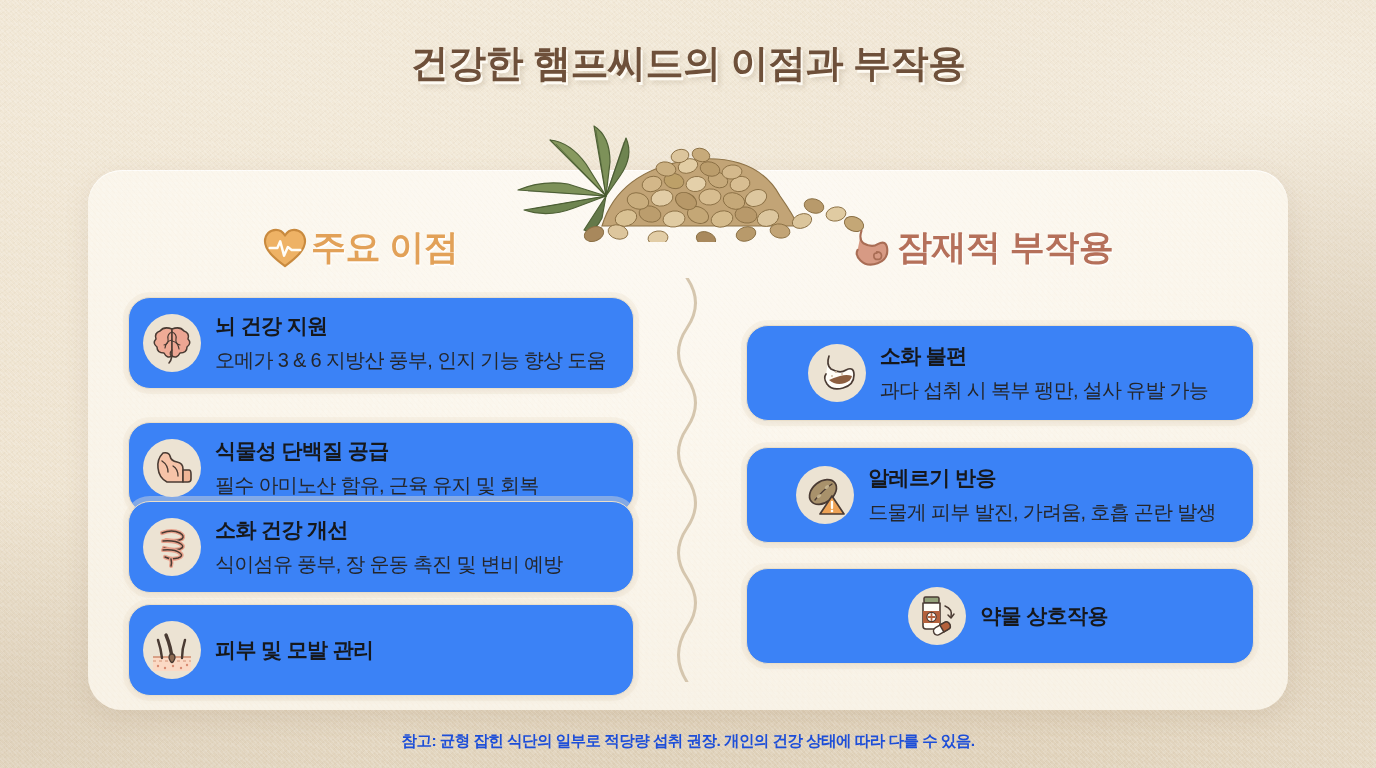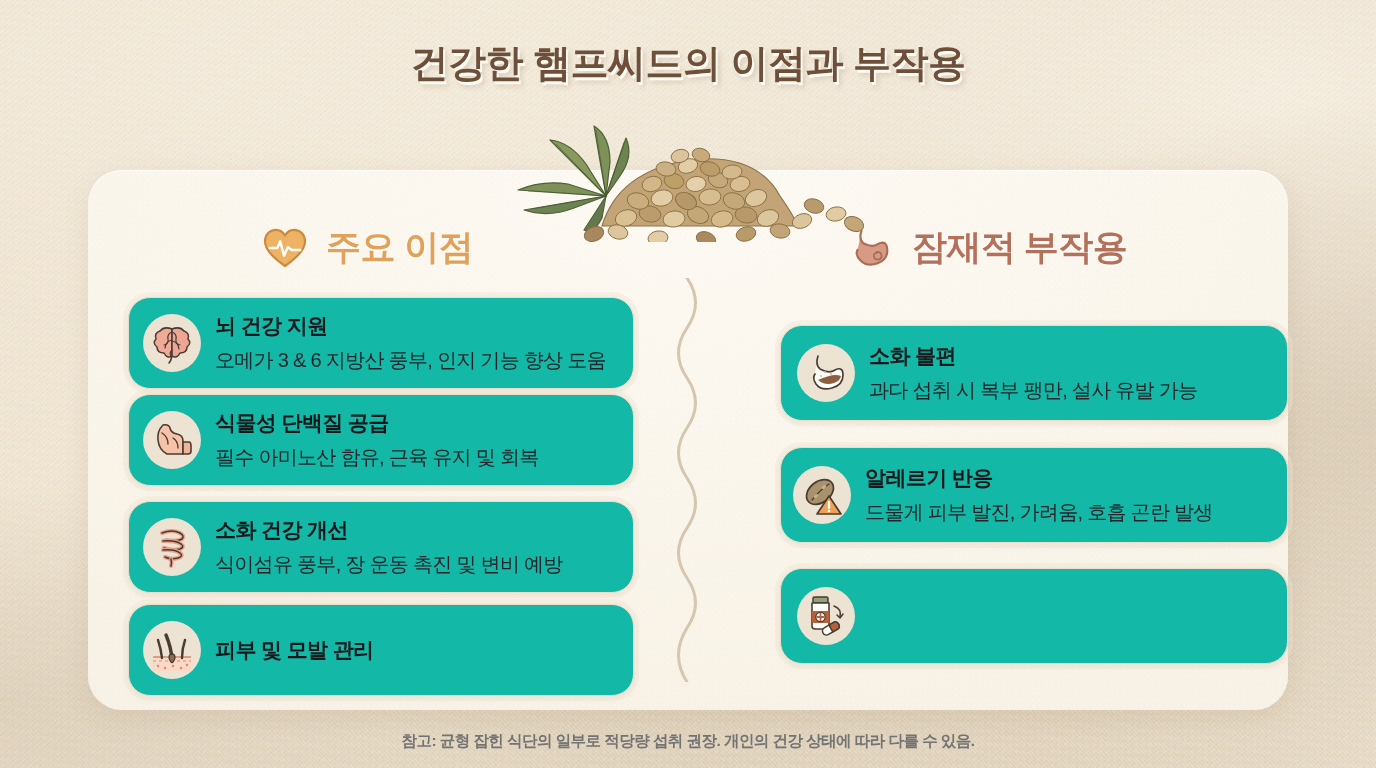--- a/index.html
+++ b/index.html
@@ -89,43 +89,43 @@
     left: 660px; top: 278px;
     width: 54px; height: 404px;
     z-index: 8;
   }
 
   
   .col-header {
     position: absolute;
     display: flex;
     align-items: center;
-    gap: 18px;
+    gap: 3px;
     z-index: 9;
   }
   #header-benefits { left: 262px; top: 224px; }
-  #header-sides    { left: 848px; top: 224px; font-family: Liberation Serif, serif; }
+  #header-sides    { left: 848px; top: 224px; }
 
   .col-header-title {
     font-size: 35px;
     font-weight: 700;
     letter-spacing: -0.5px;
     text-shadow: 1px 2px 0 rgba(255,255,255,.85);
   }
   #header-benefits .col-header-title { color: #e2a158; }
   #header-sides    .col-header-title { color: #b5705a; }
 
   .header-icon { width: 46px; height: 42px; flex: none; }
 
   
   .card {
     position: absolute;
     display: flex;
     align-items: center;
-    background: #14b8a6;
+    background: #3b82f6;
     border: 1.5px solid #eadfca;
     border-radius: 22px;
     box-shadow: 0 2px 7px rgba(160,132,96,.10),
                 0 0 0 5px rgba(240,230,212,.40);
     z-index: 9;
   }
   .card-icon-wrap {
     flex: none;
     width: 58px; height: 58px;
     border-radius: 50%;
@@ -146,40 +146,40 @@
     font-size: 20px;
     color: #24262b;
     letter-spacing: -0.7px;
     line-height: 1.3;
     margin-top: 7px;
   }
 
   
   .card.left  { left: 128px; width: 506px; height: 92px; padding: 0 0 0 14px; }
   #card-b-0 { top: 297px; }
-  #card-b-1 { top: 394px; }
+  #card-b-1 { top: 422px; }
   #card-b-2 { top: 501px; }
   #card-b-3 { top: 604px; }
 
   
-  .card.right { left: 780px; width: 508px; height: 96px; padding: 0 0 0 16px; }
+  .card.right { left: 746px; width: 508px; height: 96px; padding: 0 0 0 16px; justify-content: center; }
   #card-s-0 { top: 325px; }
   #card-s-1 { top: 447px; padding-left: 12px; }
   #card-s-2 { top: 568px; }
 
   
   #footer-note {
     position: absolute;
     left: 0; top: 731px;
     width: 100%;
     text-align: center;
     font-size: 15.5px;
     font-weight: 700;
     letter-spacing: -0.55px;
-    color: #737373;
+    color: #1d4ed8;
     z-index: 10;
   }
 </style>
 </head>
 <body>
 
 <div id="bg-base"></div>
 <div id="bg-grain"></div>
 <div id="bg-soft-shadow"></div>
 
@@ -408,16 +408,17 @@
       <path d="M17.5 21 V27 M14.5 24 H20.5" stroke="#b4613c" stroke-width="1.8" stroke-linecap="round"></path>
       <g transform="rotate(-30 27 36)">
         <rect x="19" y="32" width="18" height="8" rx="4" fill="#fffdf8" stroke="#4a3b33" stroke-width="1.5"></rect>
         <path d="M28 32 H33 Q37 32 37 36 Q37 40 33 40 H28 Z" fill="#b4613c" stroke="#4a3b33" stroke-width="1.5"></path>
       </g>
       <path d="M31 13 Q39 16 37 24" fill="none" stroke="#4a3b33" stroke-width="1.5" stroke-linecap="round"></path>
       <path d="M34 22 L37 25 L40 21" fill="none" stroke="#4a3b33" stroke-width="1.5" stroke-linecap="round" stroke-linejoin="round"></path>
     </svg>
   </div>
   <div class="card-text">
+    <div class="card-title">약물 상호작용</div>
   </div>
 </div>
 
 <div id="footer-note">참고: 균형 잡힌 식단의 일부로 적당량 섭취 권장. 개인의 건강 상태에 따라 다를 수 있음.</div>
 
 </body></html>

